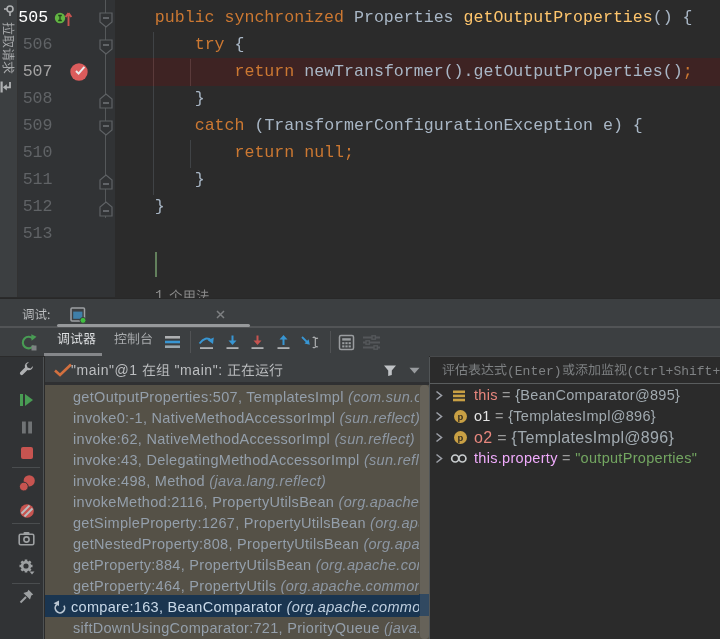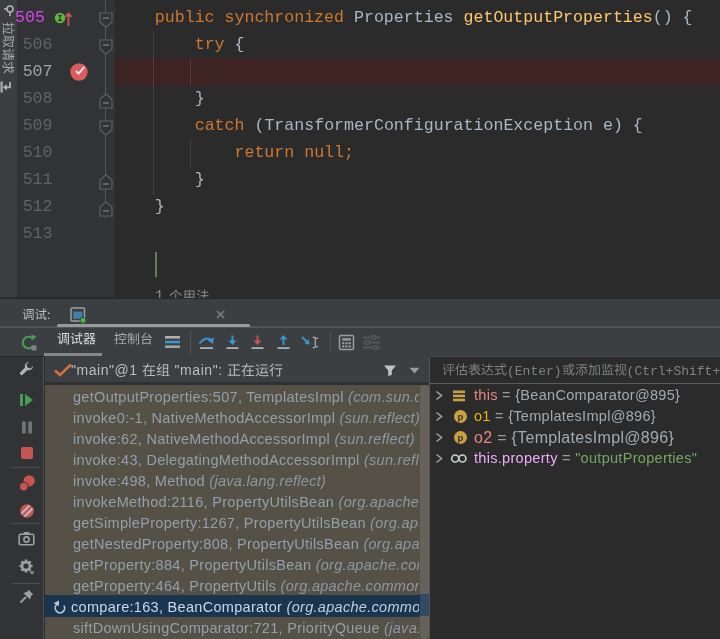--- a/index.html
+++ b/index.html
@@ -25,21 +25,21 @@
 <path d="M6.8 3.2 L6.8 9.4 L2.8 6.3 Z" fill="#afb1b3"></path>
 </svg>
 <div class="abs" style="left:18px;top:0;width:97px;height:297px;background:#313335"></div>
 <div class="abs" style="left:115px;top:58px;width:605px;height:28px;background:#3e2323"></div>
 <div class="abs" style="left:105px;top:0;width:1px;height:218px;background:#55585a"></div>
 <div class="abs" style="left:153px;top:32px;width:1px;height:26px;background:#404346"></div>
 <div class="abs" style="left:153px;top:58px;width:1px;height:28px;background:#5a3a3a"></div>
 <div class="abs" style="left:153px;top:86px;width:1px;height:109px;background:#404346"></div>
 <div class="abs" style="left:190px;top:59px;width:1px;height:27px;background:#5a3a3a"></div>
 <div class="abs" style="left:190px;top:140px;width:1px;height:28px;background:#404346"></div>
-<div class="abs code" style="left:15px;top:4px;width:52.5px;text-align:left;color:#d946ef">505</div>
+<div class="abs code" style="left:7px;top:4px;width:52.5px;text-align:center;color:#ffffff">505</div>
 <div class="abs code" style="left:0;top:31px;width:52.5px;text-align:right;color:#606366">506</div>
 <div class="abs code" style="left:0;top:58px;width:52.5px;text-align:right;color:#a4a3a3">507</div>
 <div class="abs code" style="left:0;top:85px;width:52.5px;text-align:right;color:#606366">508</div>
 <div class="abs code" style="left:0;top:112px;width:52.5px;text-align:right;color:#606366">509</div>
 <div class="abs code" style="left:0;top:139px;width:52.5px;text-align:right;color:#606366">510</div>
 <div class="abs code" style="left:0;top:166px;width:52.5px;text-align:right;color:#606366">511</div>
 <div class="abs code" style="left:0;top:193px;width:52.5px;text-align:right;color:#606366">512</div>
 <div class="abs code" style="left:0;top:220px;width:52.5px;text-align:right;color:#606366">513</div>
 <svg class="abs" style="left:54px;top:10px" width="22" height="18" viewBox="0 0 22 18">
 <circle cx="6" cy="8" r="5.2" fill="#62b543"></circle>
@@ -69,20 +69,21 @@
 <svg class="abs" style="left:99px;top:174px" width="14" height="16" viewBox="0 0 14 16">
       <path d="M1 15 H13 V6 L7.0 1 L1 6 Z" fill="#313335" stroke="#5f6265" stroke-width="1.2"></path>
       <path d="M4 10.0 H10" stroke="#83868a" stroke-width="1.2"></path>
     </svg>
 <svg class="abs" style="left:99px;top:201px" width="14" height="16" viewBox="0 0 14 16">
       <path d="M1 15 H13 V6 L7.0 1 L1 6 Z" fill="#313335" stroke="#5f6265" stroke-width="1.2"></path>
       <path d="M4 10.0 H10" stroke="#83868a" stroke-width="1.2"></path>
     </svg>
 <div class="abs code" style="left:154.8px;top:4px"><span style="color:#cc7832">public synchronized </span><span style="color:#a9b7c6">Properties </span><span style="color:#ffc66d">getOutputProperties</span><span style="color:#a9b7c6">() {</span></div>
 <div class="abs code" style="left:194.7px;top:31px"><span style="color:#cc7832">try </span><span style="color:#a9b7c6">{</span></div>
+<div class="abs code" style="left:234.5px;top:58px"><span style="color:#cc7832">return </span><span style="color:#a9b7c6">newTransformer().getOutputProperties()</span><span style="color:#cc7832">;</span></div>
 <div class="abs code" style="left:194.7px;top:85px"><span style="color:#a9b7c6">}</span></div>
 <div class="abs code" style="left:194.7px;top:112px"><span style="color:#cc7832">catch </span><span style="color:#a9b7c6">(TransformerConfigurationException e) {</span></div>
 <div class="abs code" style="left:234.5px;top:139px"><span style="color:#cc7832">return null;</span></div>
 <div class="abs code" style="left:194.7px;top:166px"><span style="color:#a9b7c6">}</span></div>
 <div class="abs code" style="left:154.8px;top:193px"><span style="color:#a9b7c6">}</span></div>
 <div class="abs" style="left:155px;top:252px;width:2px;height:25px;background:#62805c"></div>
 <div class="abs" style="left:155px;top:288px;font-size:14px;color:#8c8c8c;font-family:'Liberation Mono',monospace">1</div>
 <div class="abs" style="left:169px;top:289px"><svg width="40.5" height="13.9" viewBox="0 0 40.5 13.9" style="overflow:visible">
         <path transform="translate(0.00,11.88) scale(0.013500,-0.013500)" d="M460 546V-79H538V546ZM506 841C406 674 224 528 35 446C56 428 78 399 91 377C245 452 393 568 501 706C634 550 766 454 914 376C926 400 949 428 969 444C815 519 673 613 545 766L573 810Z" fill="#8c8c8c"></path>
         <path transform="translate(13.50,11.88) scale(0.013500,-0.013500)" d="M153 770V407C153 266 143 89 32 -36C49 -45 79 -70 90 -85C167 0 201 115 216 227H467V-71H543V227H813V22C813 4 806 -2 786 -3C767 -4 699 -5 629 -2C639 -22 651 -55 655 -74C749 -75 807 -74 841 -62C875 -50 887 -27 887 22V770ZM227 698H467V537H227ZM813 698V537H543V698ZM227 466H467V298H223C226 336 227 373 227 407ZM813 466V298H543V466Z" fill="#8c8c8c"></path>
@@ -288,21 +289,21 @@
       <rect x="1" y="8.7" width="12" height="2.6" fill="#c9a044"></rect>
     </svg>
 <div class="abs" style="left:474px;top:387px;font-size:14.5px;letter-spacing:0.3px;white-space:pre"><span style="color:#e8877e">this</span><span style="color:#9b9b9b"> = </span><span style="color:#a1aab0">{BeanComparator@895}</span></div>
 <svg class="abs" style="left:435px;top:411px" width="8" height="11" viewBox="0 0 8 11">
       <path d="M1.5 1.5 L6.5 5.5 L1.5 9.5" stroke="#9da0a8" stroke-width="1.6" fill="none"></path>
     </svg>
 <svg class="abs" style="left:453px;top:409px" width="15" height="15" viewBox="0 0 15 15">
 <circle cx="7.5" cy="7.5" r="6.5" fill="#c9a044"></circle>
       <text x="7.5" y="11" font-family="Liberation Sans" font-size="9.5" font-weight="bold" fill="#3c3222" text-anchor="middle">p</text>
     </svg>
-<div class="abs" style="left:474px;top:408px;font-size:14.5px;letter-spacing:0.3px;white-space:pre"><span style="color:#eab308">o1</span><span style="color:#9b9b9b"> = </span><span style="color:#a1aab0">{TemplatesImpl@896}</span></div>
+<div class="abs" style="left:474px;top:408px;font-size:14.5px;letter-spacing:0.3px;white-space:pre"><span style="color:#e5e5e5">o1</span><span style="color:#9b9b9b"> = </span><span style="color:#a1aab0">{TemplatesImpl@896}</span></div>
 <svg class="abs" style="left:435px;top:432px" width="8" height="11" viewBox="0 0 8 11">
       <path d="M1.5 1.5 L6.5 5.5 L1.5 9.5" stroke="#9da0a8" stroke-width="1.6" fill="none"></path>
     </svg>
 <svg class="abs" style="left:453px;top:430px" width="15" height="15" viewBox="0 0 15 15">
 <circle cx="7.5" cy="7.5" r="6.5" fill="#c9a044"></circle>
       <text x="7.5" y="11" font-family="Liberation Sans" font-size="9.5" font-weight="bold" fill="#3c3222" text-anchor="middle">p</text>
     </svg>
 <div class="abs" style="left:474px;top:429px;font-size:16px;letter-spacing:0.3px;white-space:pre"><span style="color:#e8877e">o2</span><span style="color:#9b9b9b"> = </span><span style="color:#a1aab0">{TemplatesImpl@896}</span></div>
 <svg class="abs" style="left:435px;top:453px" width="8" height="11" viewBox="0 0 8 11">
       <path d="M1.5 1.5 L6.5 5.5 L1.5 9.5" stroke="#9da0a8" stroke-width="1.6" fill="none"></path>

